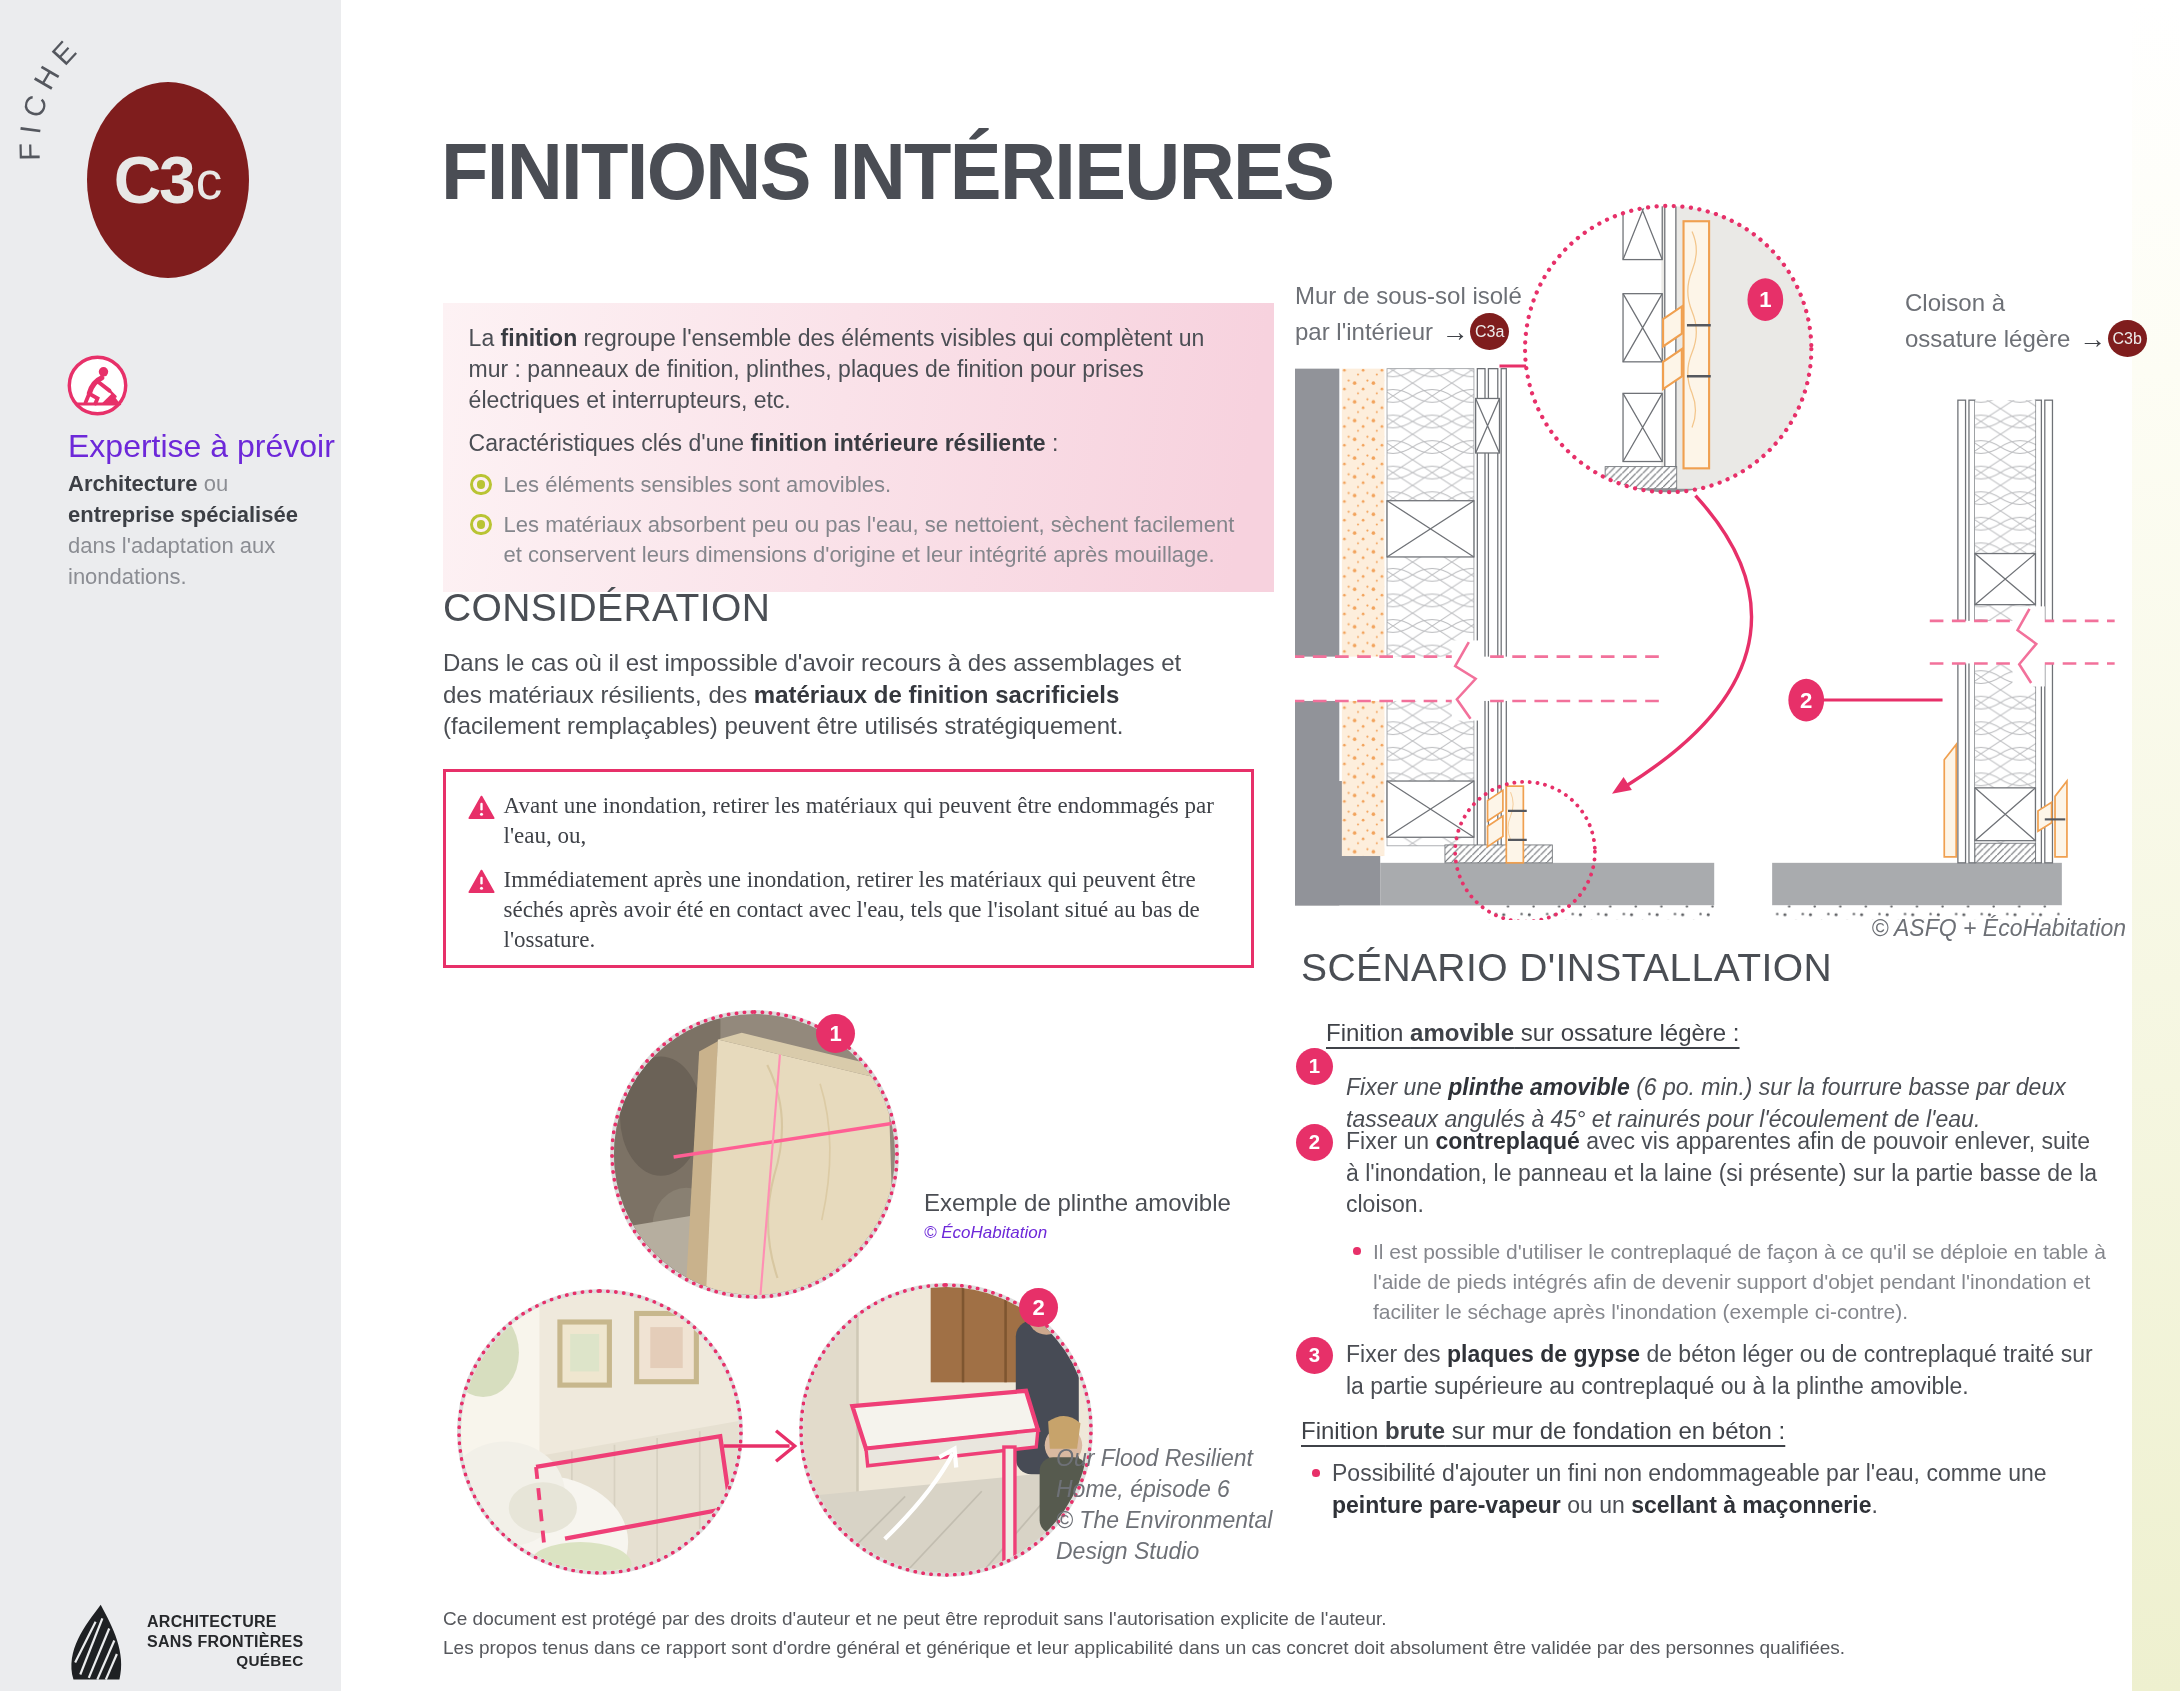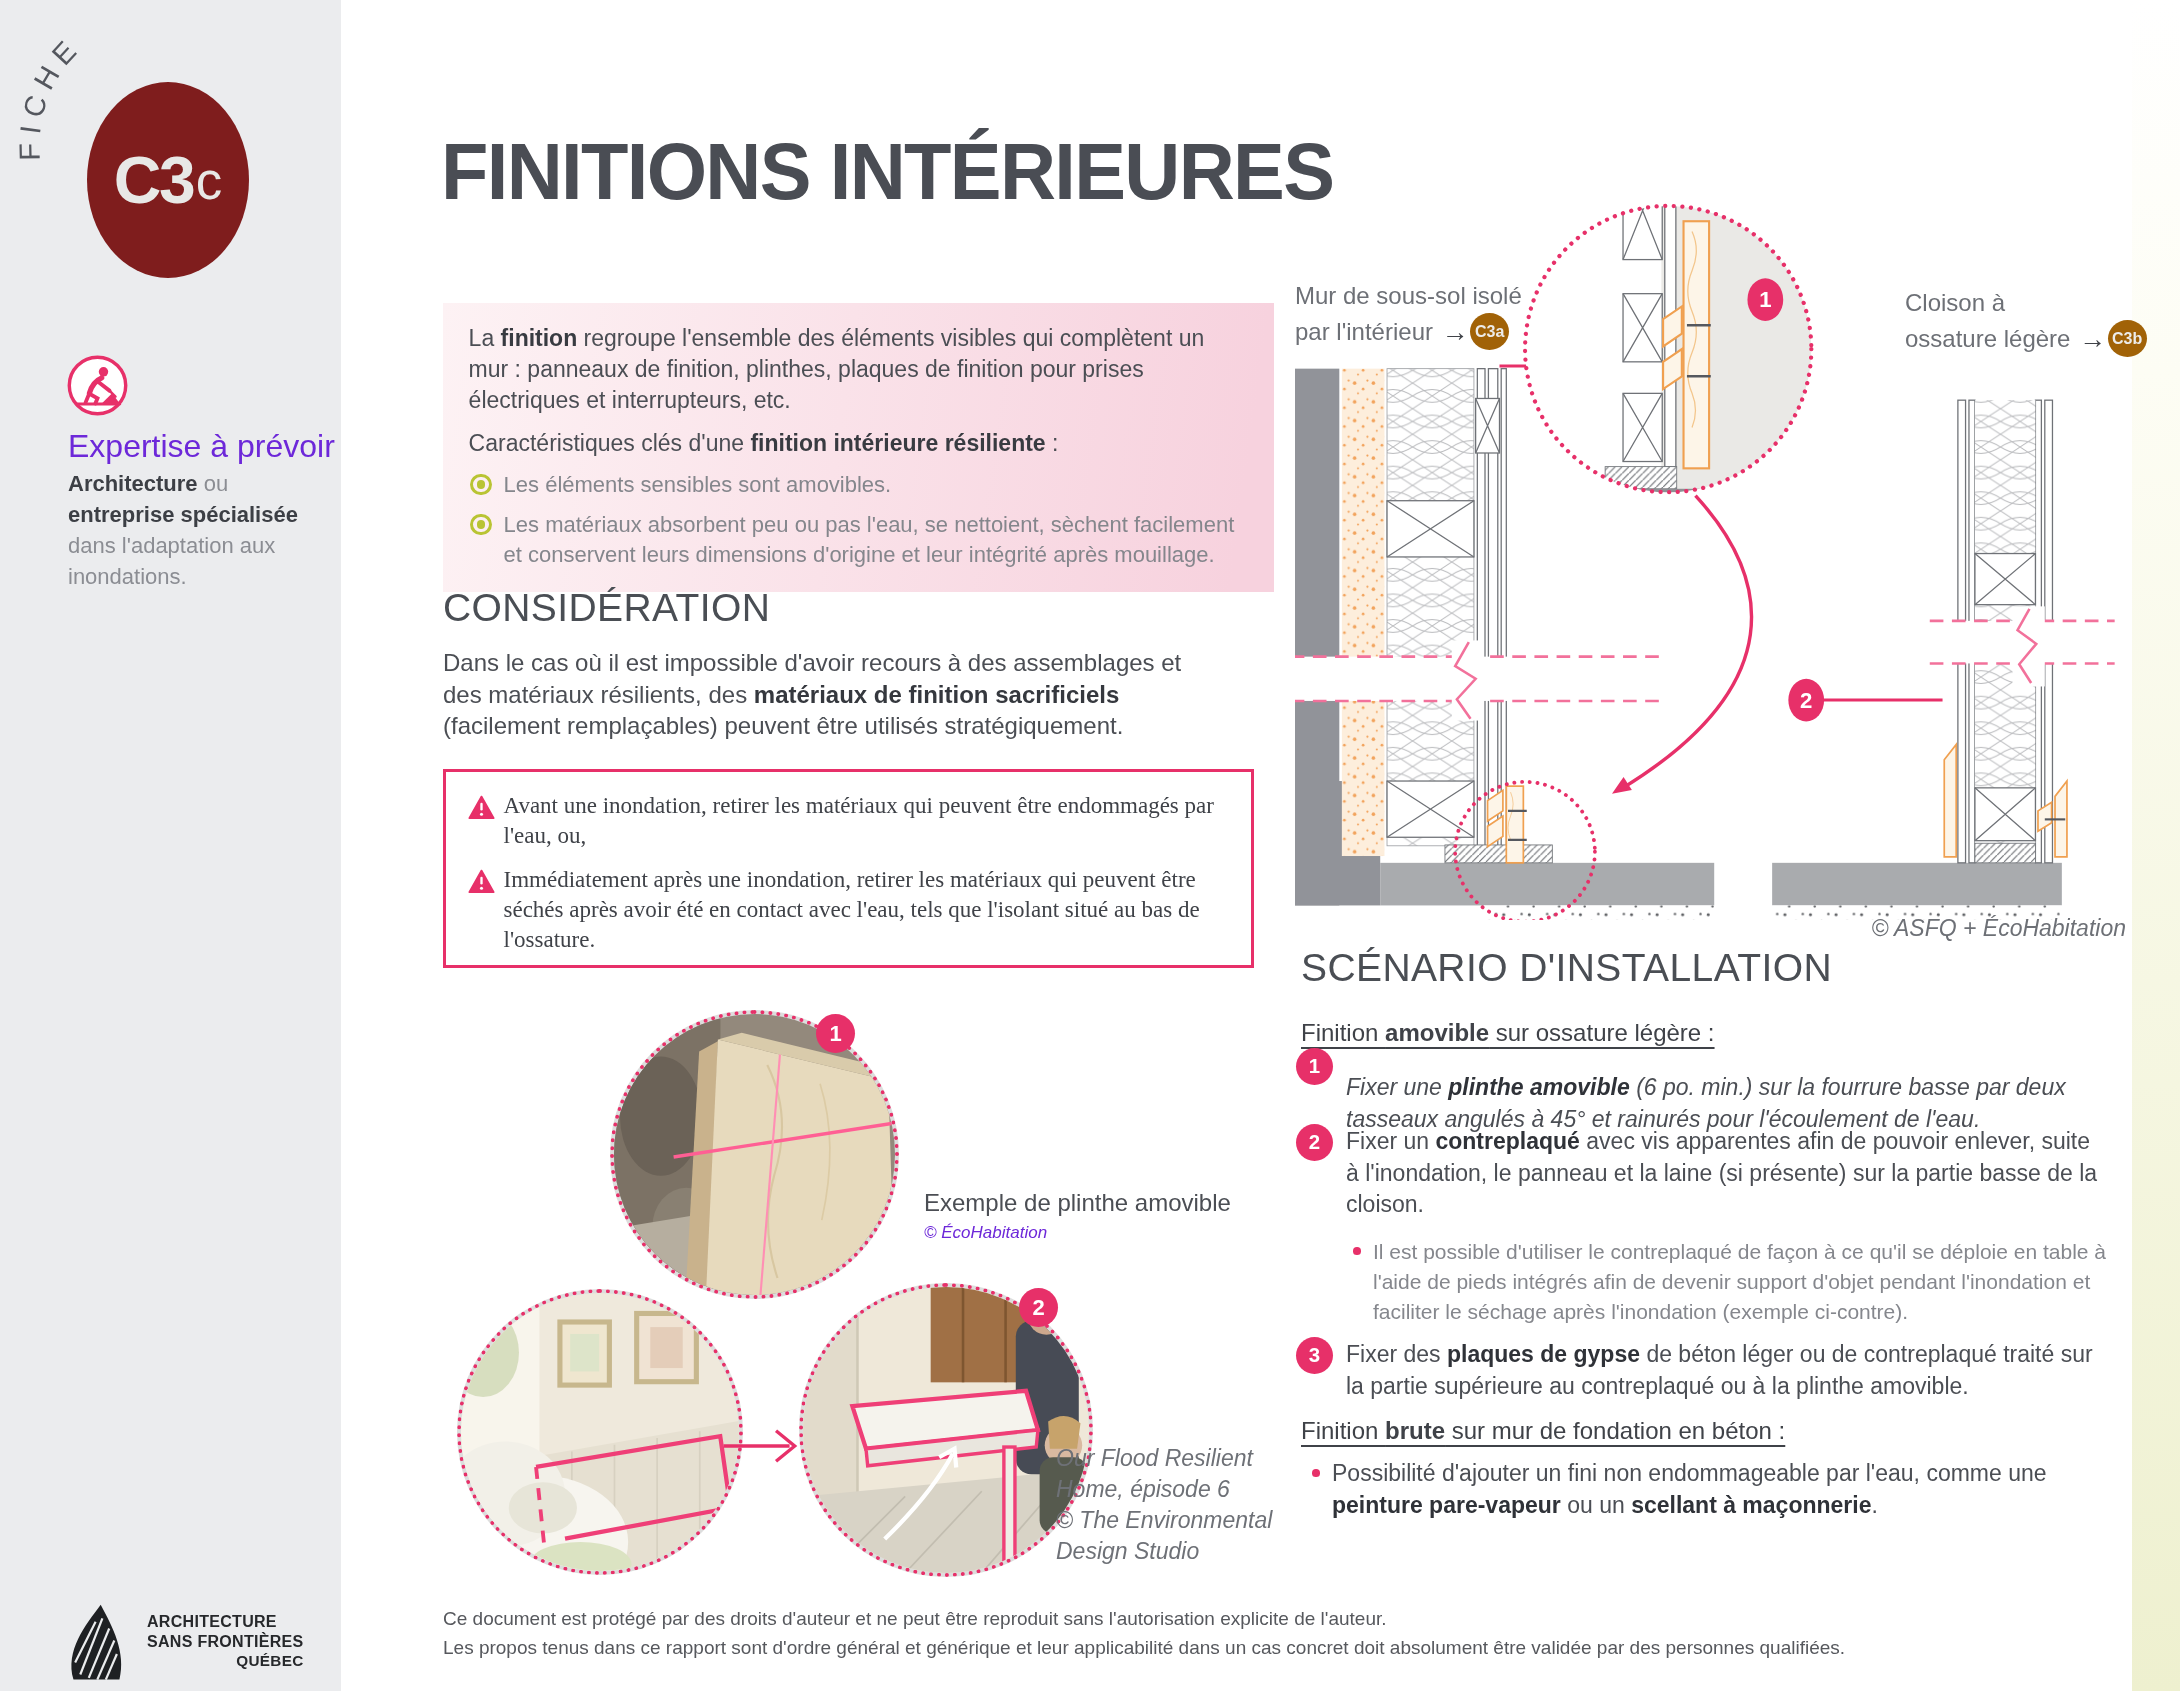--- a/index.html
+++ b/index.html
@@ -57,22 +57,22 @@
   .num-badge{position:absolute;width:39px;height:39px;border-radius:50%;background:#e73069;color:#fff;
              font-size:22px;font-weight:700;display:flex;align-items:center;justify-content:center;}
   .caption{font-size:24px;color:#4b4e54;}
   .credit{font-size:17px;font-style:italic;color:#6d28d9;}
   .caption2{position:absolute;left:1056px;top:1443px;font-size:23px;font-style:italic;color:#6e7177;line-height:31px;}
 
   
   .diag-label{position:absolute;font-size:24px;color:#6d7076;line-height:34px;z-index:5;}
   .ref-row{display:flex;align-items:center;}
   .ref-arrow{font-size:27px;font-weight:700;color:#3f4248;margin:0 1.7px 0 8.5px;}
-  .ref-badge{width:39px;height:37px;border-radius:50%;background:#a16207;color:#edecea;font-size:16px;
-             font-weight:700;display:inline-flex;align-items:center;justify-content:center;}
+  .ref-badge{width:39px;height:37px;border-radius:50%;background:#7f1d1d;color:#edecea;font-size:16px;
+             font-weight:400;display:inline-flex;align-items:center;justify-content:center;}
   .diag-credit{position:absolute;left:1814px;top:915px;width:312px;text-align:right;
                font-size:23px;font-style:italic;color:#6d7076;}
 
   
   .scenario-h{position:absolute;left:1301px;top:946px;}
   .sub-head{position:absolute;left:1301px;font-size:24px;color:#3f4248;text-decoration:underline;
             text-underline-offset:6px;text-decoration-thickness:1.7px;}
   .step-badge{position:absolute;width:37px;height:37px;border-radius:50%;background:#e73069;color:#fff;
               font-size:20.4px;font-weight:700;display:flex;align-items:center;justify-content:center;}
   .step-text{position:absolute;left:1346px;width:754px;font-size:23px;line-height:31.5px;color:#4b4e54;}
@@ -415,21 +415,21 @@
 
     <path d="M620 642 H760" stroke="#e73069" stroke-width="3.5"></path>
     <ellipse cx="600" cy="642" rx="21" ry="25" fill="#e73069"></ellipse>
     <text x="600" y="651" text-anchor="middle" font-size="26" font-weight="700" fill="#ffffff">2</text>
   </svg>
 
   <div class="diag-credit">© ASFQ + ÉcoHabitation</div>
 
   <div class="h2 scenario-h">SCÉNARIO D'INSTALLATION</div>
 
-  <div class="sub-head" style="top:1019px;"><span>Finition </span><span class="b">amovible</span><span> sur ossature légère :</span></div>
+  <div class="sub-head" style="top:1019px;margin-left:25px;"><span>Finition </span><span class="b">amovible</span><span> sur ossature légère :</span></div>
 
   <div class="step-badge" style="left:1296px;top:1048px;">1</div>
   <div class="step-text" style="top:1072px;font-style:italic;"><span>Fixer une </span><span class="b">plinthe amovible</span><span> (6 po. min.) sur la fourrure basse par deux tasseaux angulés à 45° et rainurés pour l'écoulement de l'eau.</span></div>
 
   <div class="step-badge" style="left:1296px;top:1124px;">2</div>
   <div class="step-text" style="top:1126px;"><span>Fixer un </span><span class="b">contreplaqué</span><span> avec vis apparentes afin de pouvoir enlever, suite à l'inondation, le panneau et la laine (si présente) sur la partie basse de la cloison.</span></div>
 
   <div class="note-dot" style="top:1247px;"></div>
   <div class="note-text" style="top:1237px;">Il est possible d'utiliser le contreplaqué de façon à ce qu'il se déploie en table à l'aide de pieds intégrés afin de devenir support d'objet pendant l'inondation et faciliter le séchage après l'inondation (exemple ci-contre).</div>
 

